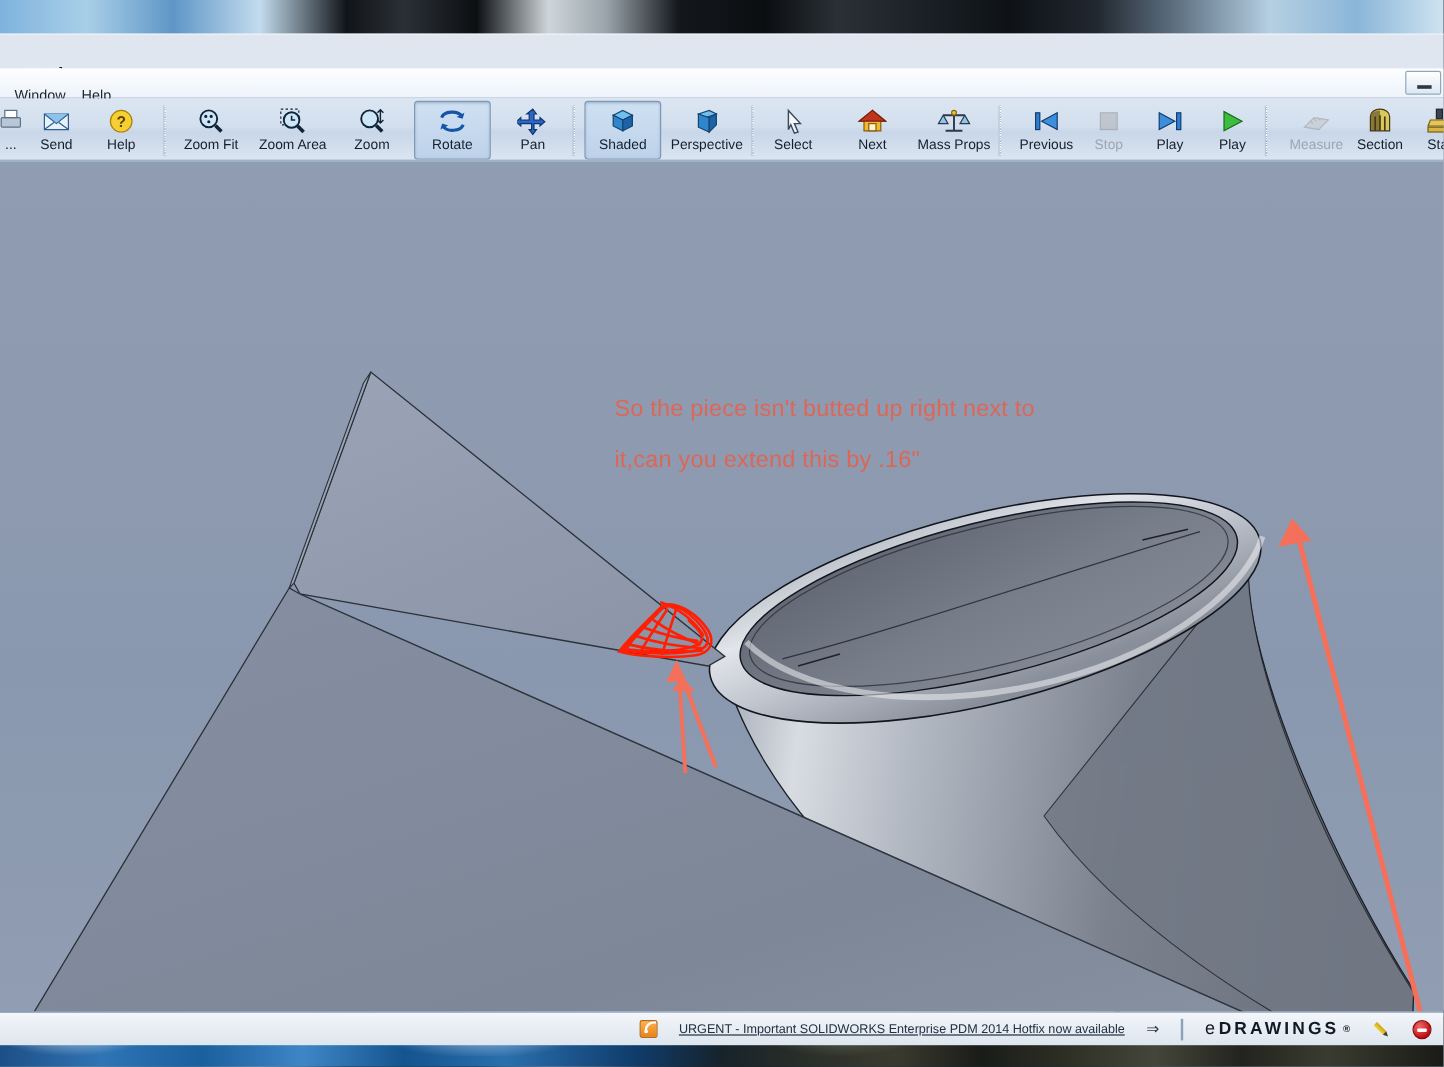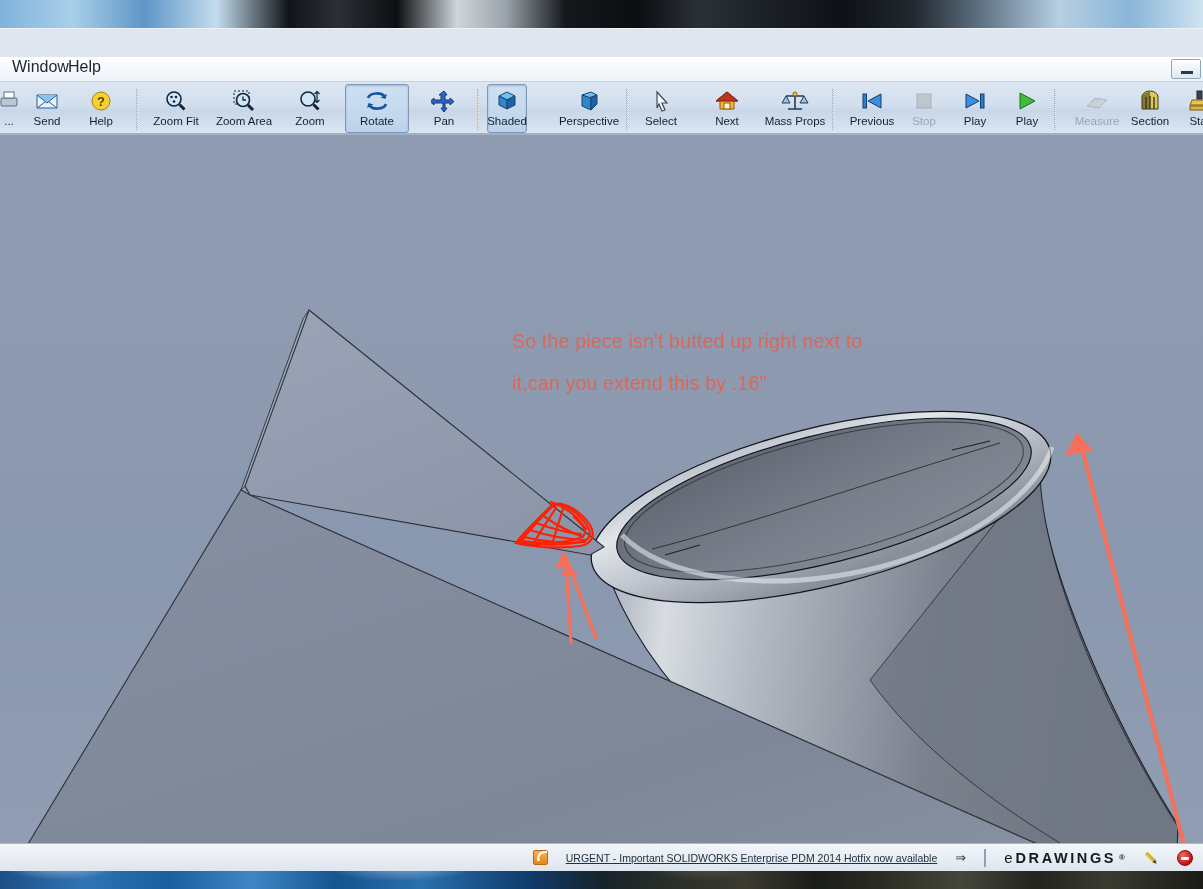--- a/index.html
+++ b/index.html
@@ -65,22 +65,22 @@
     margin-top: 20px;
   }
 
   
   .menubar {
     position: absolute; left: 0; top: 28px; width: 1203px; height: 25px;
     background: linear-gradient(#fdfeff,#eef3fa);
     border-bottom: 1px solid #c6d2e0;
   }
   .menu-item {
-    position: absolute; top: 0;
-    font-size: 16px; color: #1c2430; padding: 1px 6px; cursor: default;
+    position: absolute; top: 14px;
+    font-size: 12px; color: #1c2430; padding: 1px 6px; cursor: default;
   }
   .menubar-min {
     position: absolute; right: 2px; top: 2px; width: 30px; height: 20px;
     background: linear-gradient(#ffffff,#dde8f2);
     border: 1px solid #8fa6bb; border-radius: 2px;
   }
   .menubar-min i {
     position: absolute; left: 9px; bottom: 4px; width: 12px; height: 3px;
     background: #2b3846;
   }
@@ -302,21 +302,21 @@
 
     <div class="tool" style="left:419px;width:50px">
       <span class="glyph">
         <svg width="26" height="24" viewBox="0 0 26 24">
             <path d="M13 1l3 4h-2v5h5V8l4 3.5-4 3.5v-2h-5v5h2l-3 4-3-4h2v-5H3v2L-1 11.5 3 8v2h7V5H8z" transform="translate(0,1)" fill="#2a66c4" stroke="#13366e"></path>
           </svg>
       </span>
       <span class="lbl">Pan</span>
     </div>
 
-    <div class="tool pressed" style="left:487px;width:40px">
+    <div class="tool pressed" style="left:487px;width:64px">
       <span class="glyph">
         <svg width="26" height="24" viewBox="0 0 26 24">
             <path d="M5 7l8-4 8 4-8 4z" fill="#6fc0f0" stroke="#16456f"></path>
             <path d="M5 7v9l8 4V11z" fill="#2f86cc" stroke="#16456f"></path>
             <path d="M21 7v9l-8 4V11z" fill="#1c62a6" stroke="#16456f"></path>
           </svg>
       </span>
       <span class="lbl">Shaded</span>
     </div>
 

